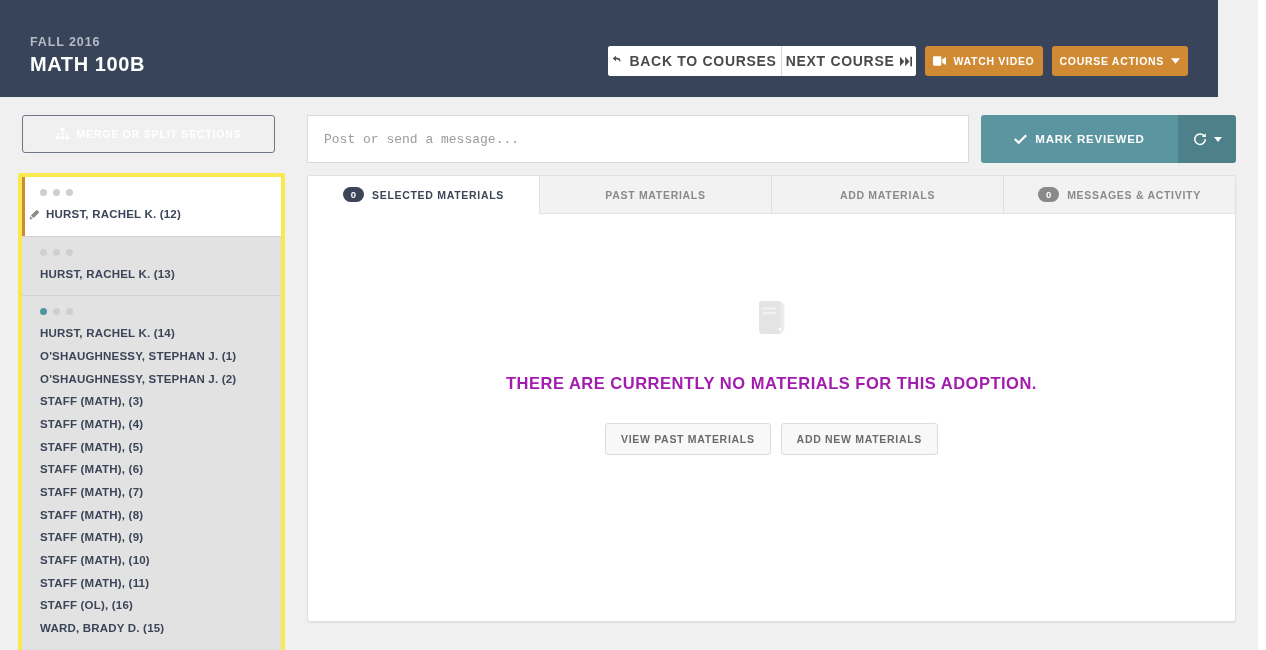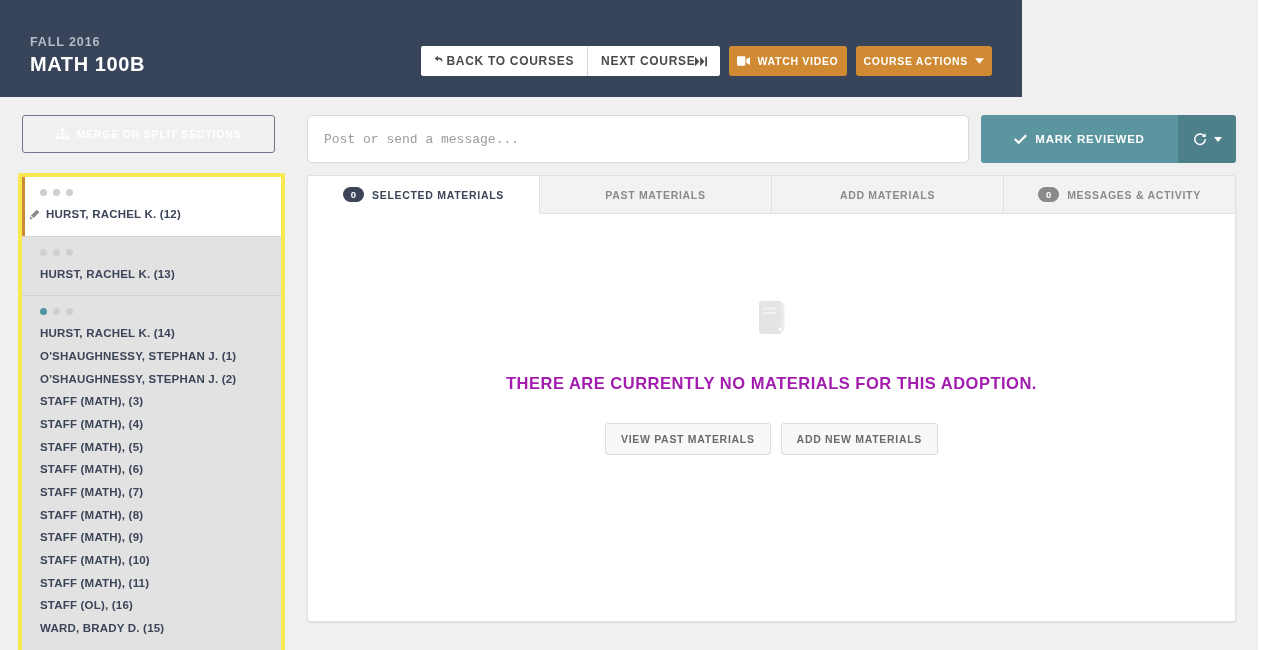--- a/index.html
+++ b/index.html
@@ -25,21 +25,21 @@
     left: 0; top: 0;
     width: 1258px;
     height: 650px;
     background: #f0f0f0;
   }
 
   
   .header {
     position: absolute;
     left: 0; top: 0;
-    width: 1022px;
+    width: 1218px;
     height: 97px;
     background: #384459;
   }
 
   .course-meta {
     position: absolute;
     left: 30px;
     top: 34px;
   }
   .term-label {
@@ -70,24 +70,25 @@
 
   .btn-group {
     display: flex;
     background: #ffffff;
     border-radius: 3px;
     overflow: hidden;
   }
   .btn-white {
     display: flex;
     align-items: center;
-    padding: 0 13px;
+    gap: 6px;
+    padding: 0 4px;
     background: #ffffff;
     color: #4a4a4a;
-    font-size: 12px;
+    font-size: 14px;
     font-weight: bold;
     letter-spacing: 0.7px;
     border: none;
     cursor: pointer;
     font-family: "Liberation Sans", sans-serif;
     white-space: nowrap;
   }
   .btn-white + .btn-white { border-left: 1px solid #d8d8d8; }
 
   .btn-orange {
@@ -199,21 +200,21 @@
     gap: 12px;
     padding: 18px 22px 0 18px;
     height: 66px;
   }
 
   .compose-input {
     flex: 1;
     height: 48px;
     background: #ffffff;
     border: 1px solid #d9d9d9;
-    border-radius: 5px;
+    border-radius: 0;
     padding: 0 16px;
     font-family: "Liberation Mono", monospace;
     font-size: 13px;
     color: #15803d;
     outline: none;
   }
   .compose-input::placeholder { color: #9b9b9b; }
 
   .reviewed-group {
     display: flex;

